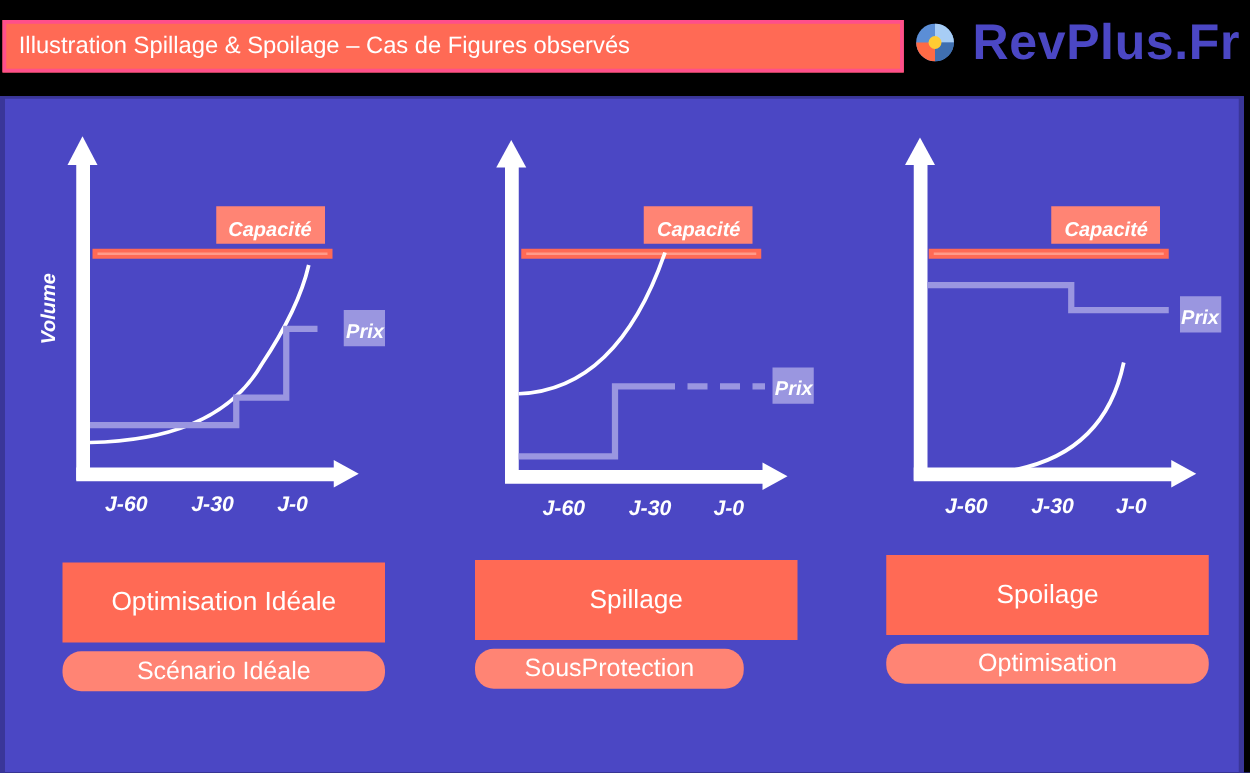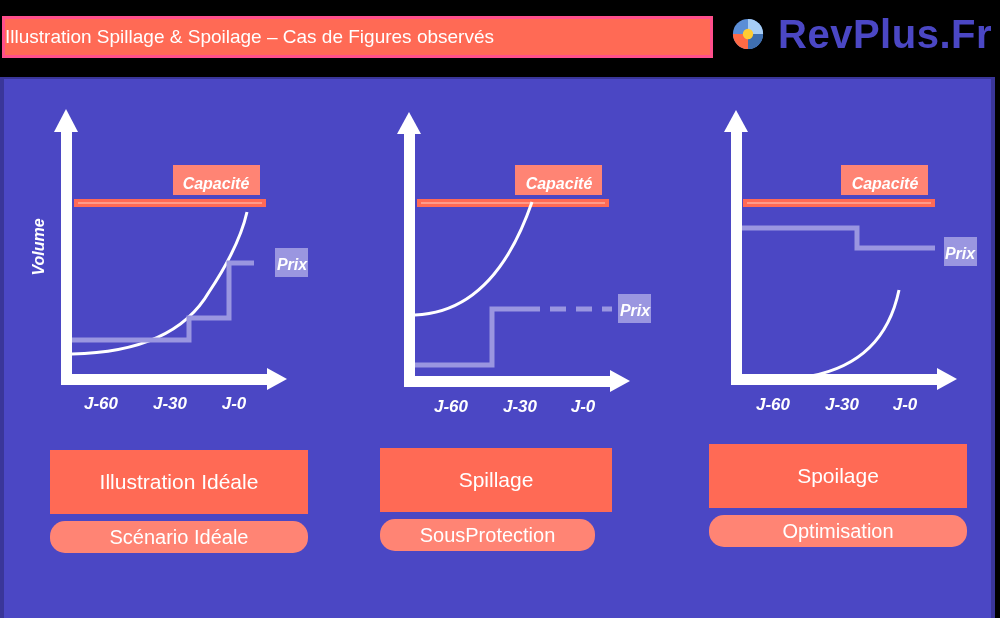--- a/index.html
+++ b/index.html
@@ -1,20 +1,20 @@
 <!DOCTYPE html>
 <html><head>
 <meta charset="utf-8">
 <style>
   html, body { margin:0; padding:0; }
   body { width:1000px; height:618px; background:#000; position:relative; overflow:hidden;
          font-family:"Liberation Sans", "DejaVu Sans", sans-serif; }
   .title-bar { position:absolute; left:2px; top:16px; width:705px; height:36px;
                background:#ff6a55; border:3px solid #ff4f8b; box-sizing:content-box;
-               color:#fff; font-size:19px; line-height:36px; }
+               color:#fff; font-size:19px; line-height:36px; padding-left:10px; }
   .logo { position:absolute; left:732px; top:14px; width:260px; height:40px; display:flex; align-items:center; }
   .logo-icon { width:34px; height:34px; }
   .logo-text { margin-left:14px; font-size:40px; font-weight:bold; color:#4b47c4; letter-spacing:0.5px; }
   .panel { position:absolute; left:0; top:77px; width:995px; height:541px; background:#4b47c4;
            border-left:4px solid #3a3699; border-top:2px solid #3a3699; border-right:4px solid #3a3699; box-sizing:border-box; }
   .chart { position:absolute; top:0;font-weight:bold; }
   .chart svg { display:block; }
   .card-main { position:absolute; height:64px; background:#ff6a55; color:#fff; font-size:21px;
                display:flex; align-items:center; justify-content:center; }
   .card-sub { position:absolute; height:32px; background:#ff8474; color:#fff; font-size:20px;
@@ -99,21 +99,21 @@
       <path d="M738 226 L853 226 L853 246 L931 246" stroke="#9a96e0" stroke-width="5" fill="none"></path>
       <rect x="940" y="235" width="33" height="29" fill="#9a96e0"></rect>
       <text class="lbl" x="881" y="187" font-size="16" text-anchor="middle">Capacité</text>
       <text class="lbl" x="956" y="257" font-size="16" text-anchor="middle">Prix</text>
       <text class="lbl" x="769" y="408" font-size="17" text-anchor="middle">J-60</text>
       <text class="lbl" x="838" y="408" font-size="17" text-anchor="middle">J-30</text>
       <text class="lbl" x="901" y="408" font-size="17" text-anchor="middle">J-0</text>
     </svg>
   </div>
 
-  <div class="card-main" style="left:46px; top:371px; width:258px;">Illustration Idéale</div>
+  <div class="card-main" style="left:46px; top:371px; width:258px;">Optimisation Idéale</div>
   <div class="card-sub" style="left:46px; top:442px; width:258px;">Scénario Idéale</div>
 
-  <div class="card-main" style="left:376px; top:369px; width:232px;">Spillage</div>
+  <div class="card-main" style="left:376px; top:369px; width:258px;">Spillage</div>
   <div class="card-sub" style="left:376px; top:440px; width:215px;text-align:center;">SousProtection</div>
 
   <div class="card-main" style="left:705px; top:365px; width:258px;">Spoilage</div>
   <div class="card-sub" style="left:705px; top:436px; width:258px;">Optimisation</div>
 </div>
 
 </body></html>

